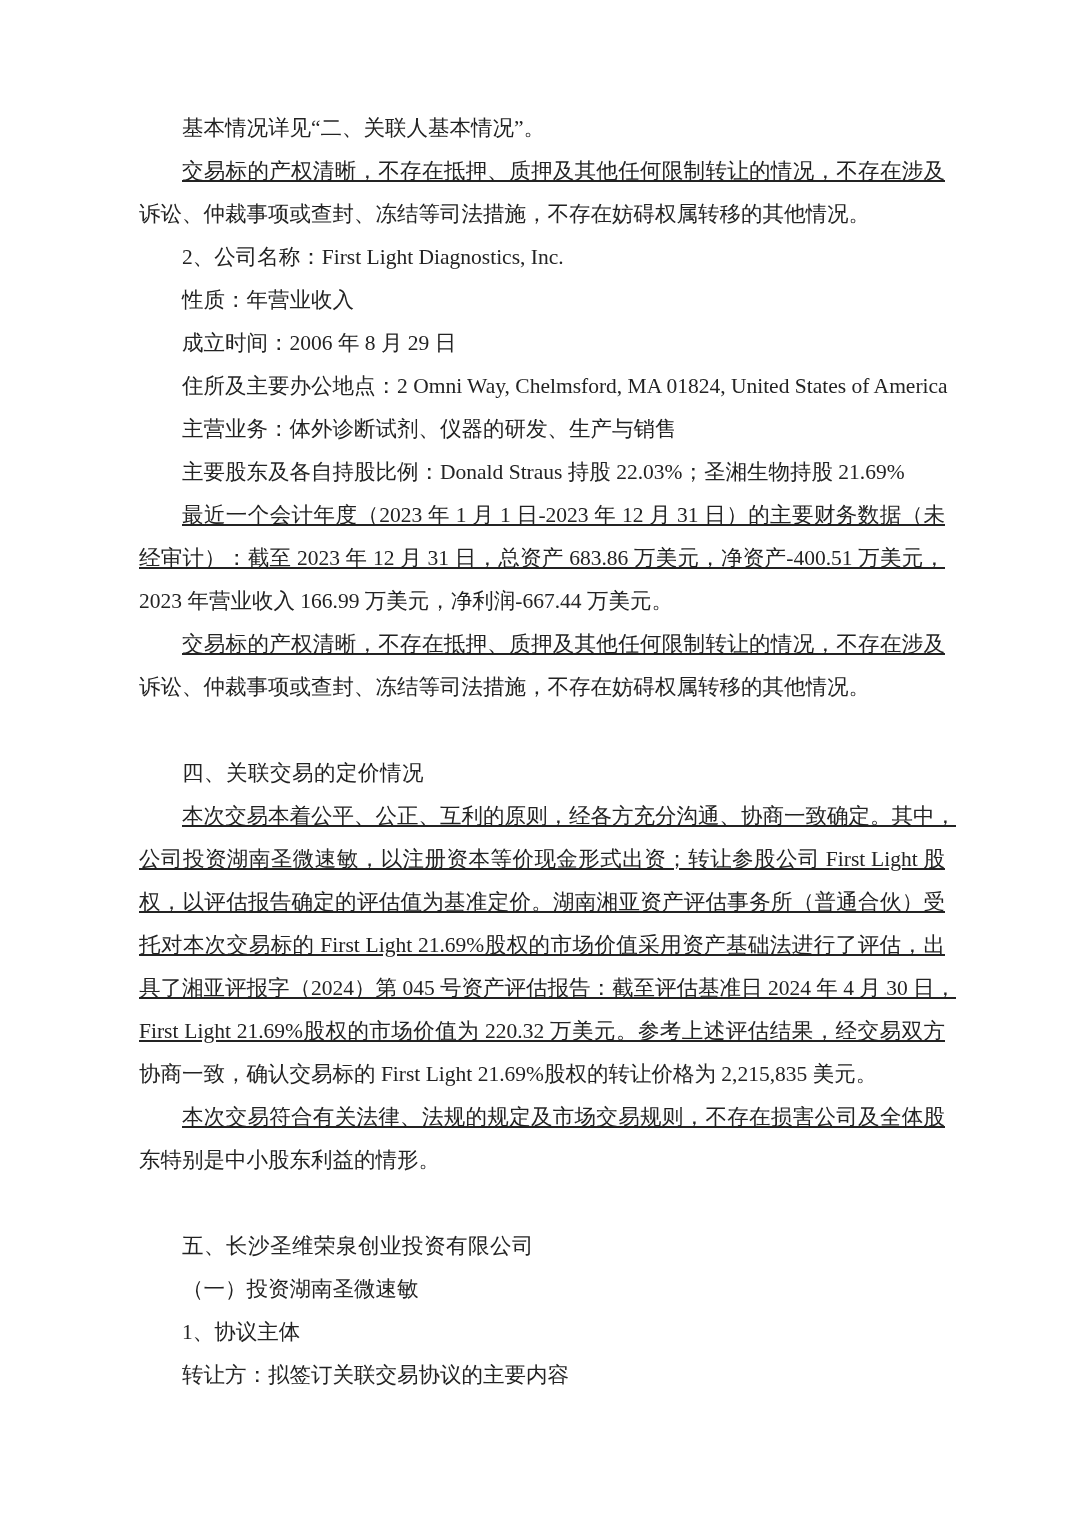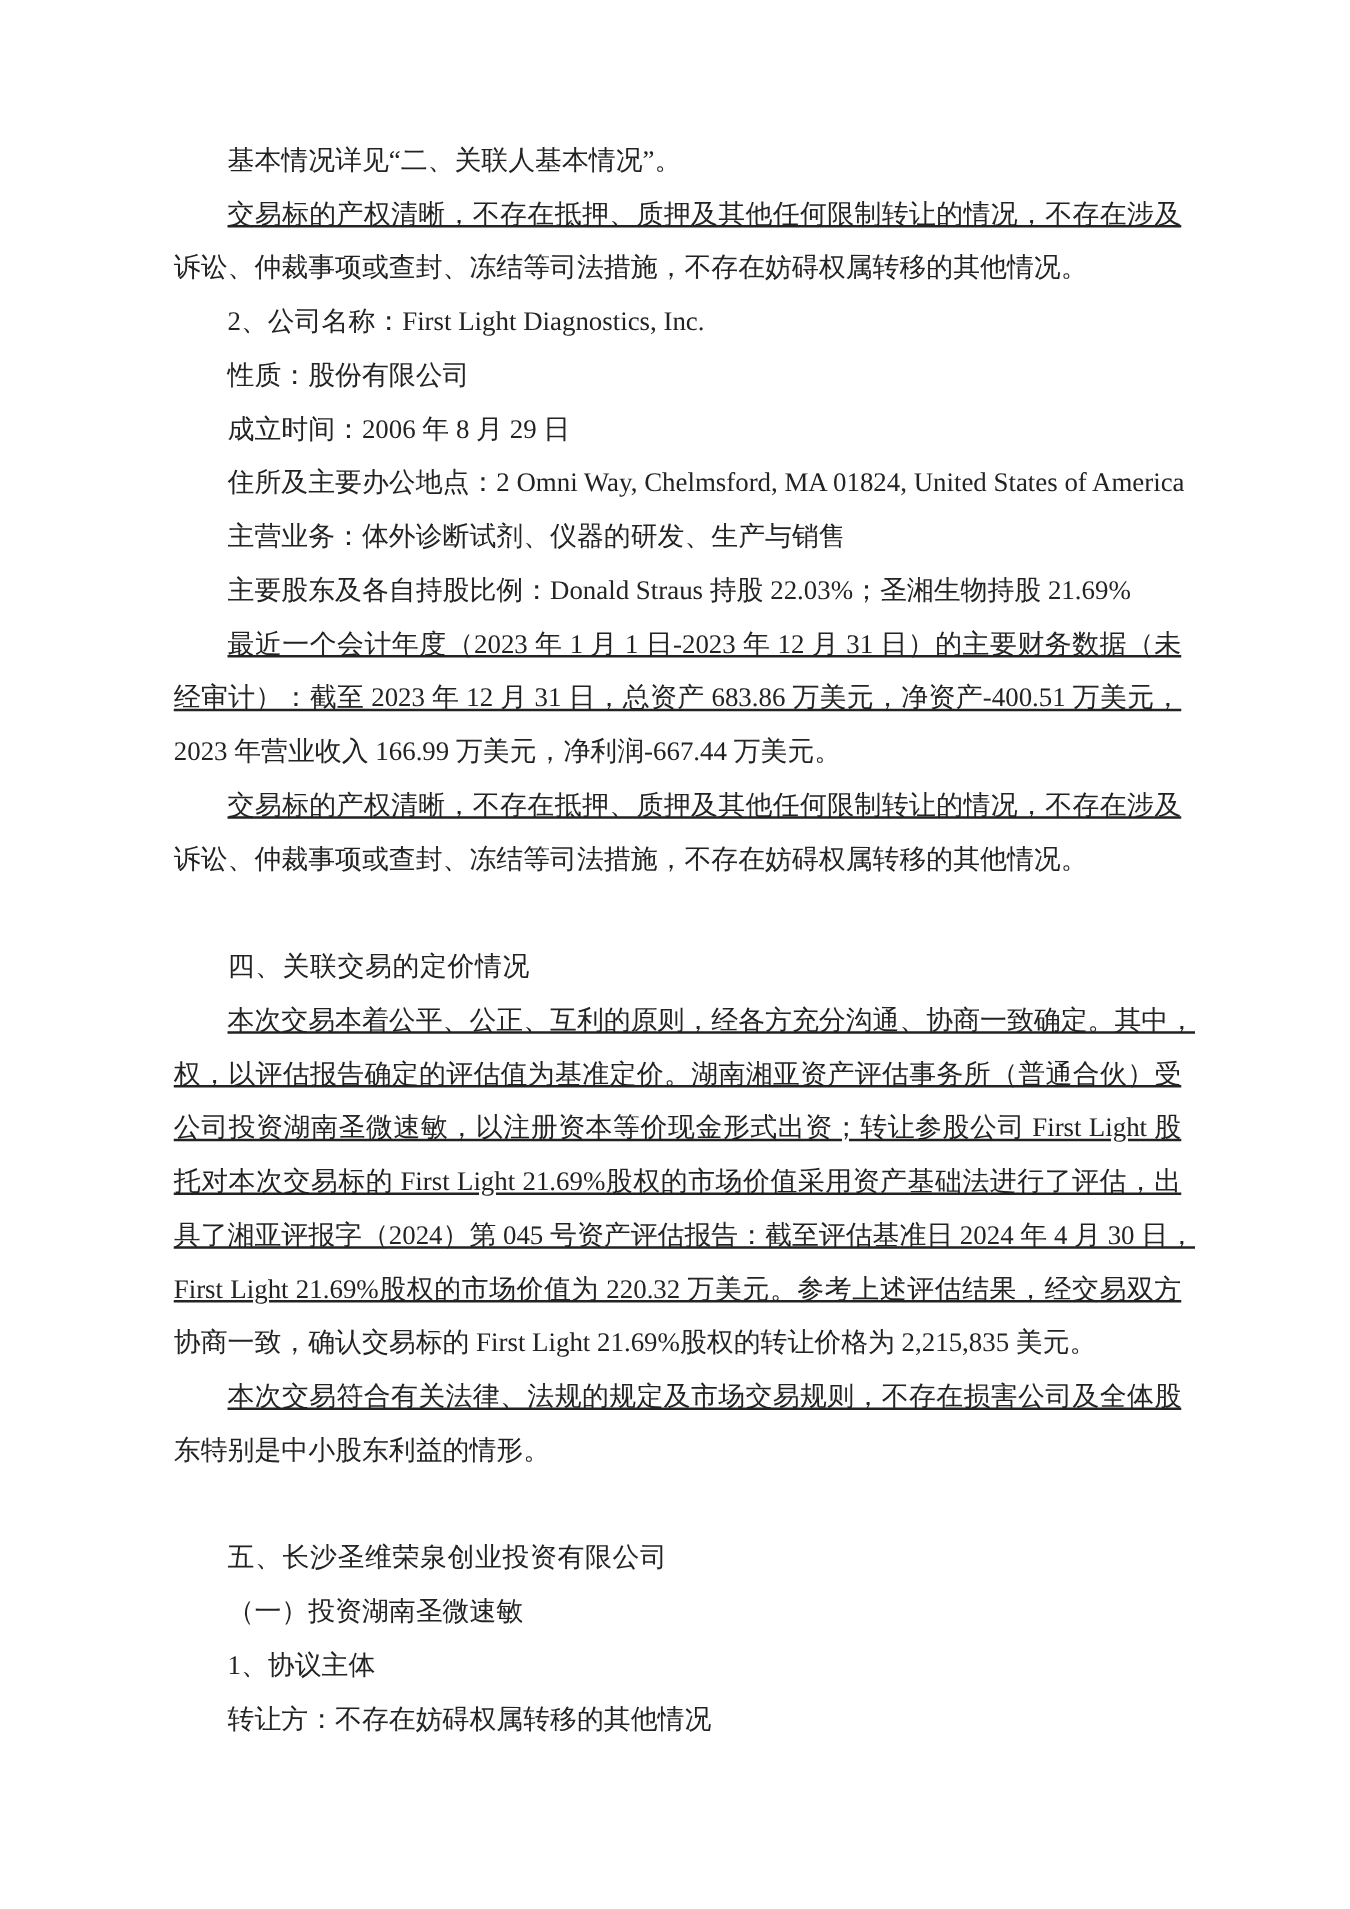--- a/index.html
+++ b/index.html
@@ -53,21 +53,21 @@
         <div class="line first">基本情况详见“二、关联人基本情况”。</div>
       </div>
       <div class="block para">
         <div class="line first fill">交易标的产权清晰，不存在抵押、质押及其他任何限制转让的情况，不存在涉及</div>
         <div class="line">诉讼、仲裁事项或查封、冻结等司法措施，不存在妨碍权属转移的其他情况。</div>
       </div>
       <div class="block para">
         <div class="line first">2、公司名称：First Light Diagnostics, Inc.</div>
       </div>
       <div class="block para">
-        <div class="line first">性质：股份有限公司</div>
+        <div class="line first">性质：年营业收入</div>
       </div>
       <div class="block para">
         <div class="line first">成立时间：2006 年 8 月 29 日</div>
       </div>
       <div class="block para">
         <div class="line first">住所及主要办公地点：2 Omni Way, Chelmsford, MA 01824, United States of America</div>
       </div>
       <div class="block para">
         <div class="line first">主营业务：体外诊断试剂、仪器的研发、生产与销售</div>
       </div>
@@ -82,38 +82,38 @@
       <div class="block para">
         <div class="line first fill">交易标的产权清晰，不存在抵押、质押及其他任何限制转让的情况，不存在涉及</div>
         <div class="line">诉讼、仲裁事项或查封、冻结等司法措施，不存在妨碍权属转移的其他情况。</div>
       </div>
       <div class="block spacer"></div>
       <div class="block heading">
         <div class="line first">四、关联交易的定价情况</div>
       </div>
       <div class="block para">
         <div class="line first fill">本次交易本着公平、公正、互利的原则，经各方充分沟通、协商一致确定。其中，</div>
+        <div class="line fill">公司投资湖南圣微速敏，以注册资本等价现金形式出资；转让参股公司 First Light 股</div>
         <div class="line fill">权，以评估报告确定的评估值为基准定价。湖南湘亚资产评估事务所（普通合伙）受</div>
-        <div class="line fill">公司投资湖南圣微速敏，以注册资本等价现金形式出资；转让参股公司 First Light 股</div>
         <div class="line fill">托对本次交易标的 First Light 21.69%股权的市场价值采用资产基础法进行了评估，出</div>
         <div class="line fill">具了湘亚评报字（2024）第 045 号资产评估报告：截至评估基准日 2024 年 4 月 30 日，</div>
         <div class="line fill">First Light 21.69%股权的市场价值为 220.32 万美元。参考上述评估结果，经交易双方</div>
         <div class="line">协商一致，确认交易标的 First Light 21.69%股权的转让价格为 2,215,835 美元。</div>
       </div>
       <div class="block para">
         <div class="line first fill">本次交易符合有关法律、法规的规定及市场交易规则，不存在损害公司及全体股</div>
         <div class="line">东特别是中小股东利益的情形。</div>
       </div>
       <div class="block spacer"></div>
       <div class="block heading">
         <div class="line first">五、长沙圣维荣泉创业投资有限公司</div>
       </div>
       <div class="block para">
         <div class="line first">（一）投资湖南圣微速敏</div>
       </div>
       <div class="block para">
         <div class="line first">1、协议主体</div>
       </div>
       <div class="block para">
-        <div class="line first">转让方：不存在妨碍权属转移的其他情况</div>
+        <div class="line first">转让方：拟签订关联交易协议的主要内容</div>
       </div>
     </div>
 </div>
 
 </body></html>

